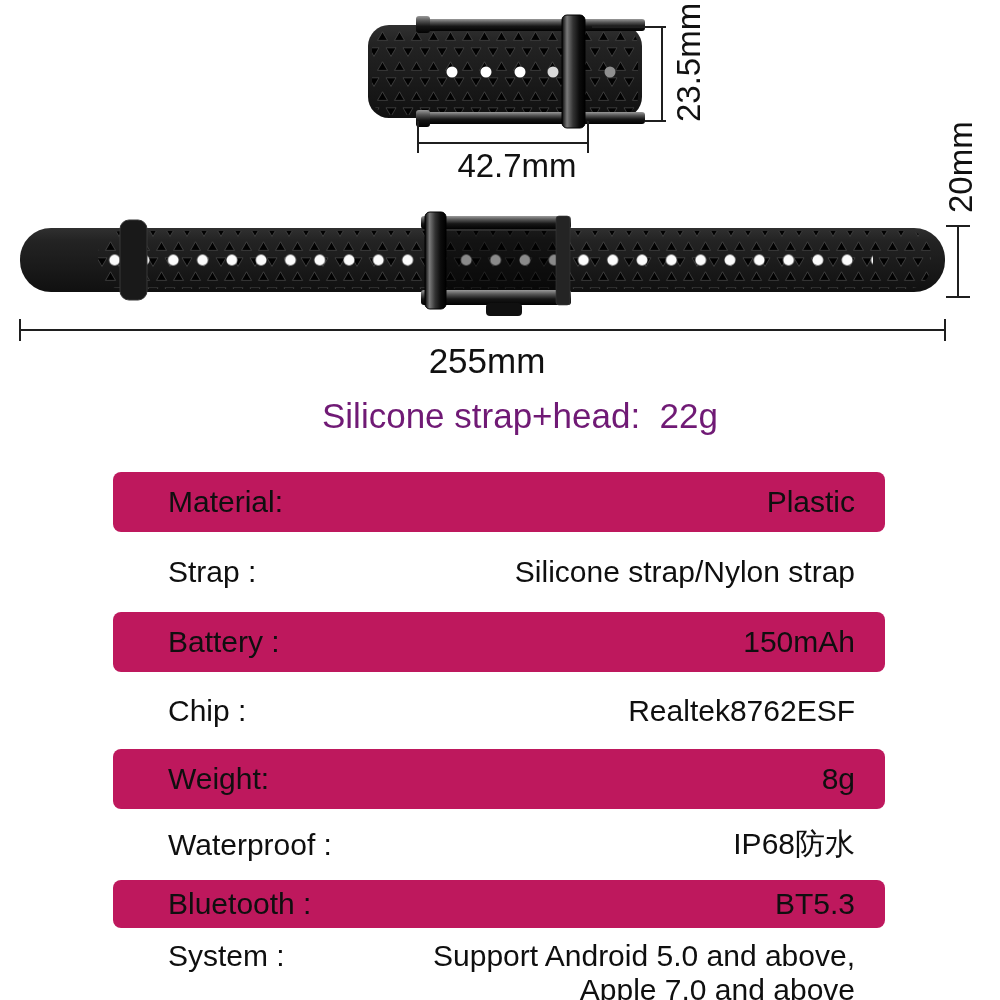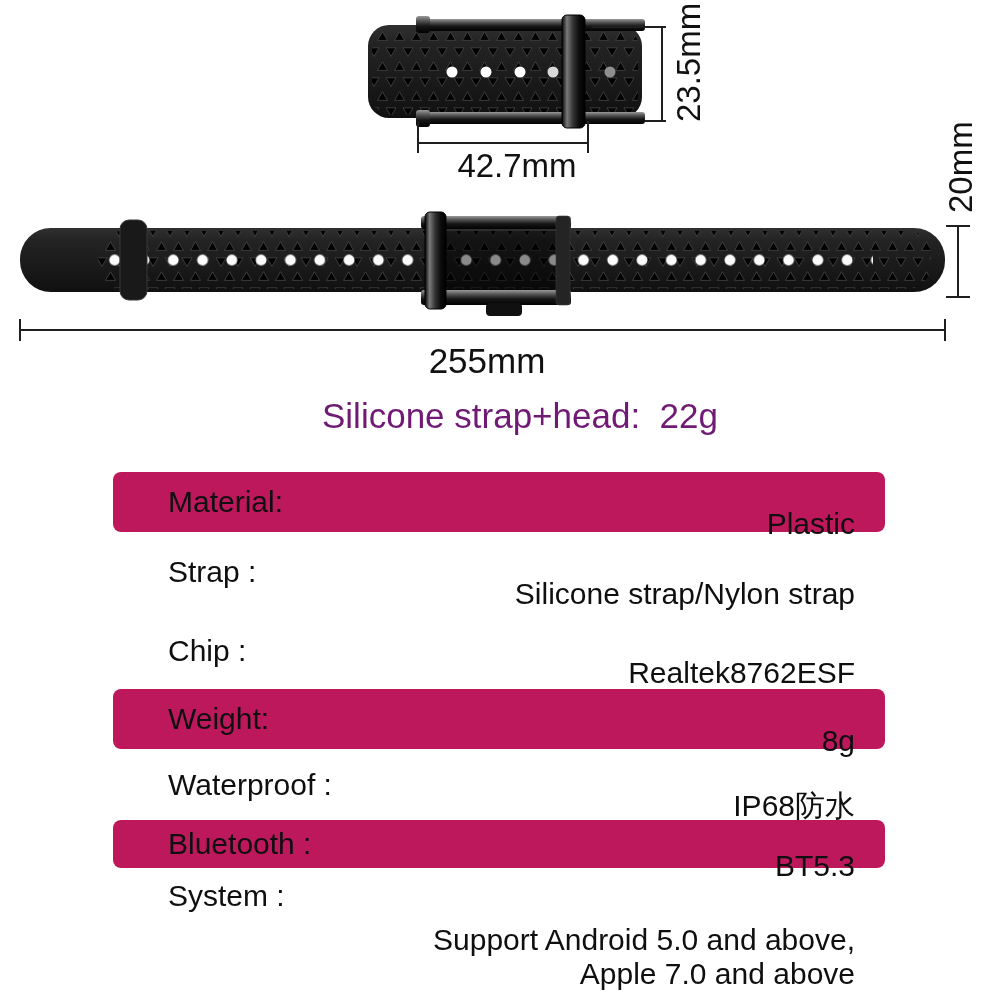--- a/index.html
+++ b/index.html
@@ -14,21 +14,21 @@
 
   .weight-note { position: absolute; top: 396px; left: 0; width: 1000px;
     text-align: center; font-size: 35px; white-space: pre; text-indent: 40px;
     color: #701a75; }
 
   .spec-table { position: absolute; left: 113px; top: 472px; width: 772px; }
   .spec-row { display: flex; align-items: center; justify-content: space-between;
     padding: 0 30px 0 55px; font-size: 30px; }
   .spec-row.alt { background: #be185d; border-radius: 8px; }
   .spec-label { white-space: pre; color: #0f0f0f; }
-  .spec-value { white-space: pre-line; text-align: right; color: #0f0f0f; margin-top: 44px; }
+  .spec-value { white-space: pre-line; text-align: right; color: #0f0f0f; }
   .spec-row.multiline { align-items: flex-start; padding-top: 11px; }
   .spec-row.multiline .spec-value { line-height: 34px; }
 </style>
 </head>
 <body>
 
 <svg class="diagram-svg" width="1000" height="392" viewBox="0 0 1000 392">
   <defs>
     <linearGradient id="bodyG" x1="0" y1="0" x2="0" y2="1">
       <stop offset="0%" stop-color="#303030"></stop>
@@ -126,20 +126,24 @@
 
 <div class="spec-table">
   <div class="spec-row alt" style="height:60px">
     <span class="spec-label">Material:</span>
     <span class="spec-value">Plastic</span>
   </div>
   <div class="spec-row" style="height:80px">
     <span class="spec-label">Strap :</span>
     <span class="spec-value">Silicone strap/Nylon strap</span>
   </div>
+  <div class="spec-row alt" style="height:60px">
+    <span class="spec-label">Battery :</span>
+    <span class="spec-value">150mAh</span>
+  </div>
   <div class="spec-row" style="height:77px">
     <span class="spec-label">Chip :</span>
     <span class="spec-value">Realtek8762ESF</span>
   </div>
   <div class="spec-row alt" style="height:60px">
     <span class="spec-label">Weight:</span>
     <span class="spec-value">8g</span>
   </div>
   <div class="spec-row" style="height:71px">
     <span class="spec-label">Waterproof :</span>

